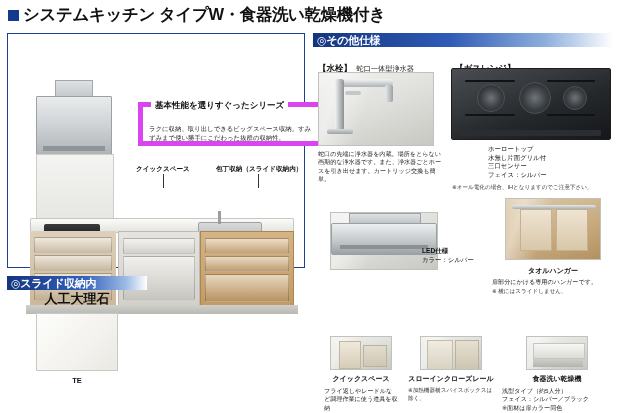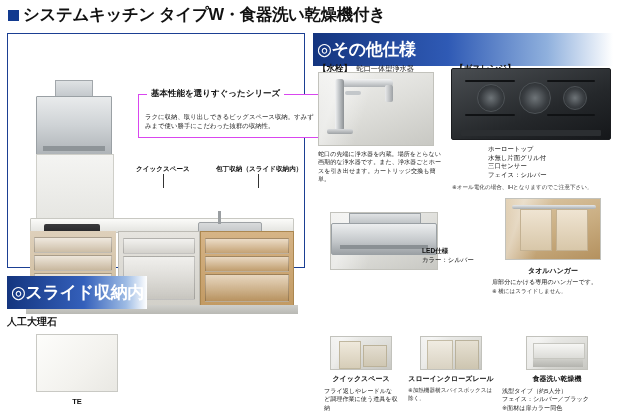--- a/index.html
+++ b/index.html
@@ -18,23 +18,23 @@
     letter-spacing:-0.4px;color:#111;white-space:nowrap;}
   .brand{position:absolute;right:8px;top:4px;font-size:19px;font-weight:bold;
     font-style:italic;color:#123a8f;letter-spacing:-0.5px;white-space:nowrap;}
 
   
   .lpanel{position:absolute;left:7px;top:33px;width:298px;height:235px;
     border:1.5px solid #1b3f93;background:#fff;box-sizing:border-box;}
   .rpanel{position:absolute;left:313px;top:33px;width:300px;height:375px;}
 
   
-  .bar{position:relative;height:33px;
+  .bar{position:relative;height:14px;
     background:linear-gradient(90deg,#14357f 0%,#2f5ab5 45%,#8fb0dd 78%,#ffffff 100%);
-    color:#fff;font-size:17px;font-weight:bold;letter-spacing:-0.3px;
+    color:#fff;font-size:11px;font-weight:bold;letter-spacing:-0.3px;
     display:flex;align-items:center;padding-left:4px;box-sizing:border-box;}
   .bar.short{background:linear-gradient(90deg,#14357f 0%,#3460bb 55%,#9dbbe4 85%,#ffffff 100%);}
 
   
   .kimg{position:absolute;left:14px;top:44px;width:285px;height:220px;}
   .hood{position:absolute;left:14px;top:18px;width:74px;height:58px;
     background:linear-gradient(180deg,#e9ebec 0%,#cfd3d6 48%,#aeb3b7 100%);
     border:1px solid #9aa0a4;border-radius:1px;}
   .hood:after{content:"";position:absolute;left:6px;bottom:4px;width:62px;height:5px;
     background:#8e9498;}
@@ -55,34 +55,34 @@
     background:linear-gradient(180deg,#e6e4df,#d2d0c9);border:1px solid #bdbbb4;}
   .cabC{position:absolute;left:178px;top:153px;width:92px;height:74px;
     background:linear-gradient(180deg,#d6b486,#c29a63);border:1px solid #ab8750;}
   .drw{position:absolute;left:4px;right:4px;height:14px;
     background:linear-gradient(180deg,rgba(255,255,255,.55),rgba(0,0,0,.06));
     border:1px solid rgba(0,0,0,.18);border-radius:1px;}
   .floor{position:absolute;left:4px;top:227px;width:272px;height:9px;
     background:linear-gradient(180deg,#cfcfcb,#b9b9b4);}
 
   
-  .callout{position:absolute;left:130px;top:60px;width:188px;height:44px;
-    border:1px solid #d946ef;background:#fff;box-sizing:border-box;}
+  .callout{position:absolute;left:130px;top:68px;width:188px;height:44px;
+    border:5px solid #d946ef;background:#fff;box-sizing:border-box;}
   .callout-t{position:absolute;left:8px;top:-7px;background:#fff;padding:0 4px;
     font-size:8.5px;font-weight:bold;color:#111;white-space:nowrap;}
   .callout-b{position:absolute;left:6px;top:17px;right:5px;font-size:6.4px;
     line-height:9px;color:#222;}
 
   .lbl{position:absolute;font-size:6.6px;font-weight:bold;color:#111;white-space:nowrap;}
   .leader{position:absolute;width:1px;background:#333;}
 
   
   .ctbox{position:absolute;left:7px;top:276px;width:140px;}
   .kpbox{position:absolute;left:163px;top:276px;width:140px;}
-  .matname{font-size:10px;font-weight:bold;margin-top:6px;}
+  .matname{font-size:13px;font-weight:bold;text-align:center;}
   .swatch{width:82px;height:58px;margin:5px auto 0;border:1px solid #c9c9c4;box-sizing:border-box;}
   .sw-te{background:linear-gradient(135deg,#fdfdfb 0%,#f3f2ee 60%,#e9e8e3 100%);}
   .sw-ps{background:linear-gradient(135deg,#f2efe6 0%,#ece8dd 60%,#e4dfd2 100%);}
   .swlabel{font-size:7.5px;font-weight:bold;text-align:center;margin-top:5px;}
 
   
   .sect{font-size:8.5px;font-weight:bold;color:#111;}
   .sub{font-size:7.2px;color:#111;}
   .body{font-size:6.1px;line-height:8.4px;color:#222;}
   .note{font-size:5.6px;color:#333;}

